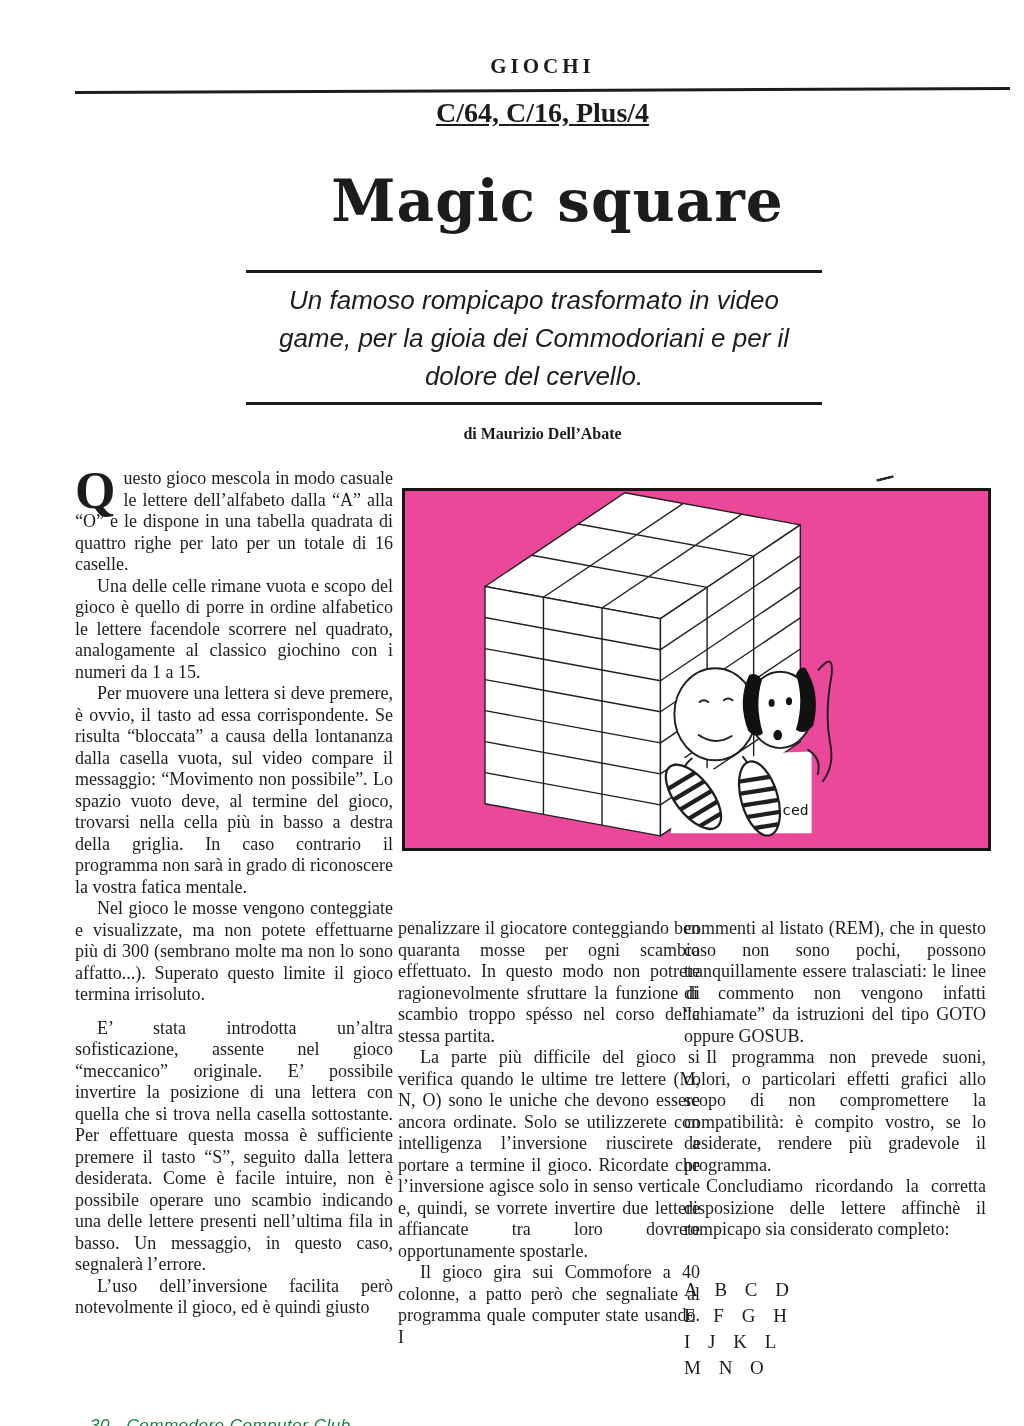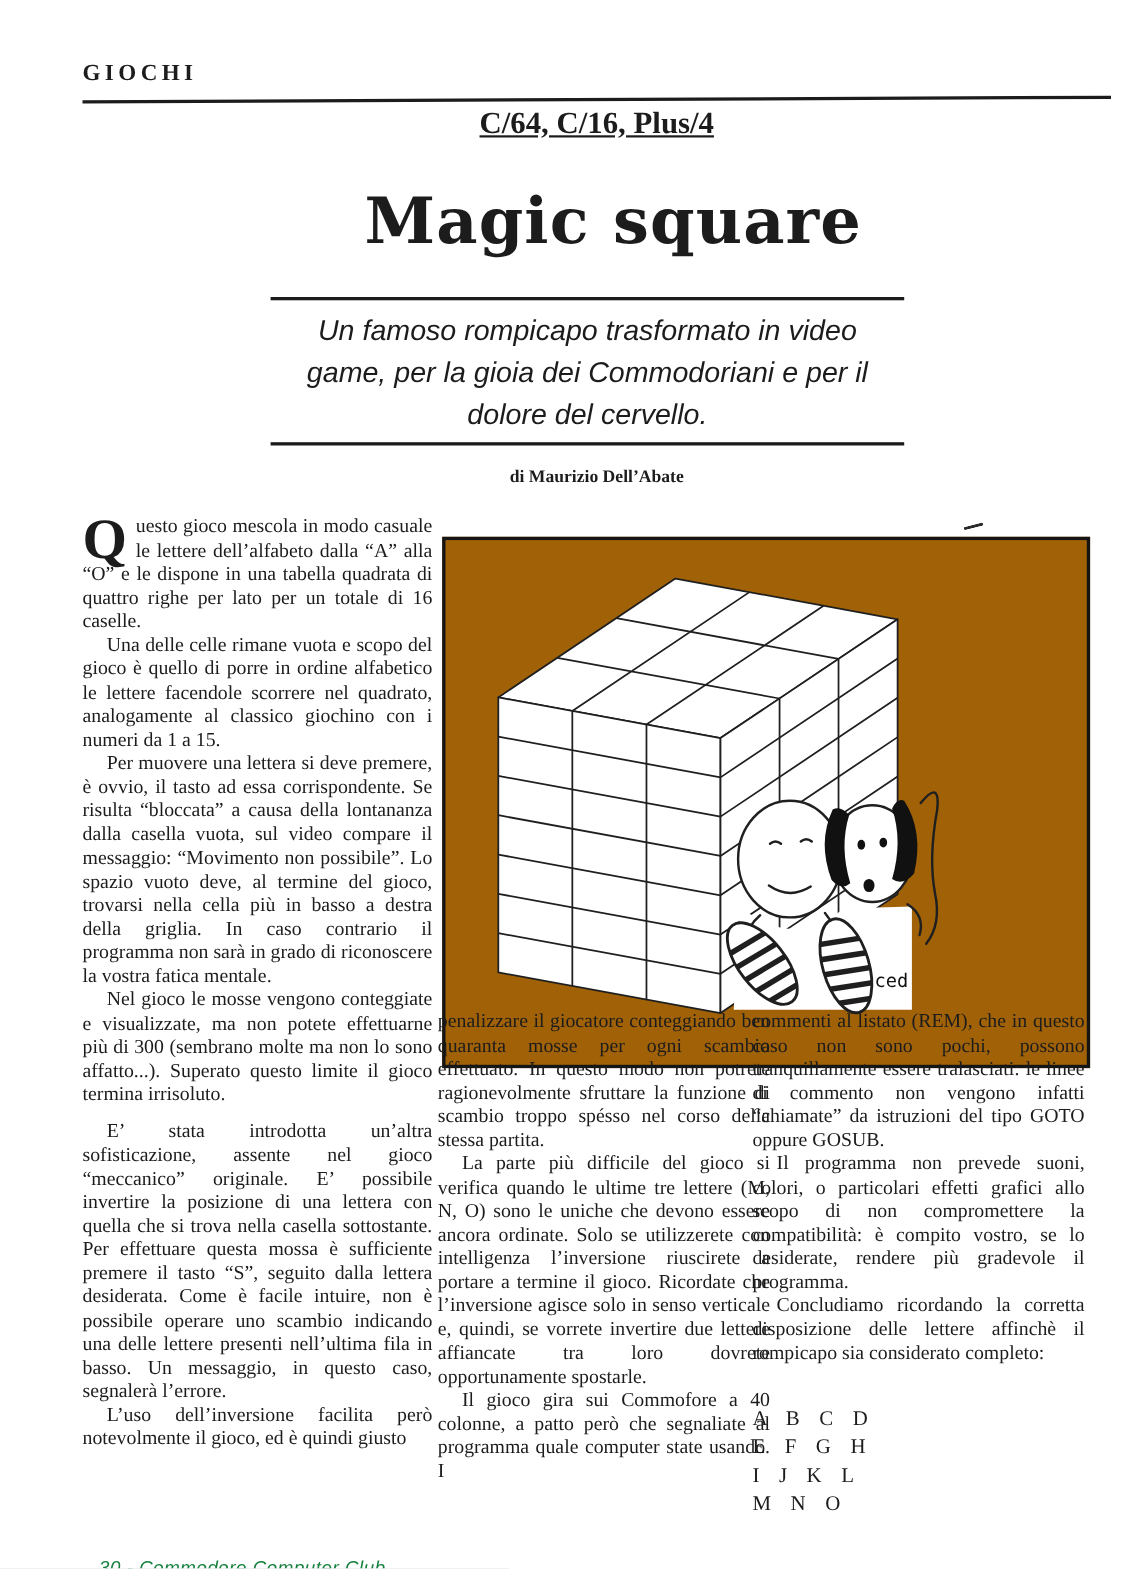--- a/index.html
+++ b/index.html
@@ -1,20 +1,20 @@
 <!DOCTYPE html>
 <html><head>
 <meta charset="utf-8">
 <style>
   html,body { margin:0; padding:0; background:#e8e8e8; }
   .page { position:relative; width:1024px; height:1426px; background:#ffffff;
           color:#1c1c1c; overflow:hidden; margin:0 auto; }
   .abs { position:absolute; }
 
-  .section-head { top:54px; left:75px; width:935px; text-align:left;
+  .section-head { top:54px; left:75px; width:935px; text-align:center;
     font:bold 21px/1.2 "Liberation Serif", serif; letter-spacing:4px; }
   .head-rule { top:89px; left:75px; width:935px; height:0;
     border-top:3px solid #1c1c1c; transform:rotate(-0.25deg); }
   .platforms { top:98px; left:75px; width:935px; text-align:center;
     font:bold 28px/1.1 "Liberation Serif", serif;text-decoration:underline; }
   .title { top:170px; left:90px; width:935px; text-align:center;
     font:bold 58px/1.1 "DejaVu Serif", serif; letter-spacing:1px; }
 
   .sub-rule-top { top:270px; left:246px; width:576px; border-top:3px solid #1c1c1c; }
   .subtitle { top:281px; left:180px; width:708px; text-align:center;
@@ -26,22 +26,22 @@
   .column { font:18px/21.5px "Liberation Serif", serif; text-align:justify; }
   .col-left  { top:468px; left:75px;  width:318px; }
   .col-mid   { top:918px; left:398px; width:302px; }
   .col-right { top:918px; left:684px; width:302px; }
   .column p { margin:0; text-indent:22px; }
   .column p.noindent { text-indent:0; }
   .column p.gap { margin-top:12px; }
   .dropcap { float:left; font:bold 52px/40px "Liberation Serif", serif;
     padding:3px 8px 0 0; }
 
-  .figure { top:488px; left:402px; width:589px; height:483px;
-    border:3px solid #151515; box-sizing:border-box; background:#a16207; }
+  .figure { top:488px; left:402px; width:589px; height:363px;
+    border:3px solid #151515; box-sizing:border-box; background:#ec4899; }
   .figure svg { display:block; width:100%; height:100%; }
   .scan-mark { top:477px; left:876px; width:18px; height:0;
     border-top:3px solid #2a2a2a; transform:rotate(-14deg); border-radius:2px; }
 
   .letters { margin-top:36px; font:19px/26px "Liberation Serif", serif;
     word-spacing:11px; letter-spacing:1px; text-align:left; }
 
   .footer { top:1416px; left:90px;
     font:italic 17px/1.2 "Liberation Sans", sans-serif; color:#15803d;
     letter-spacing:0.5px; }

